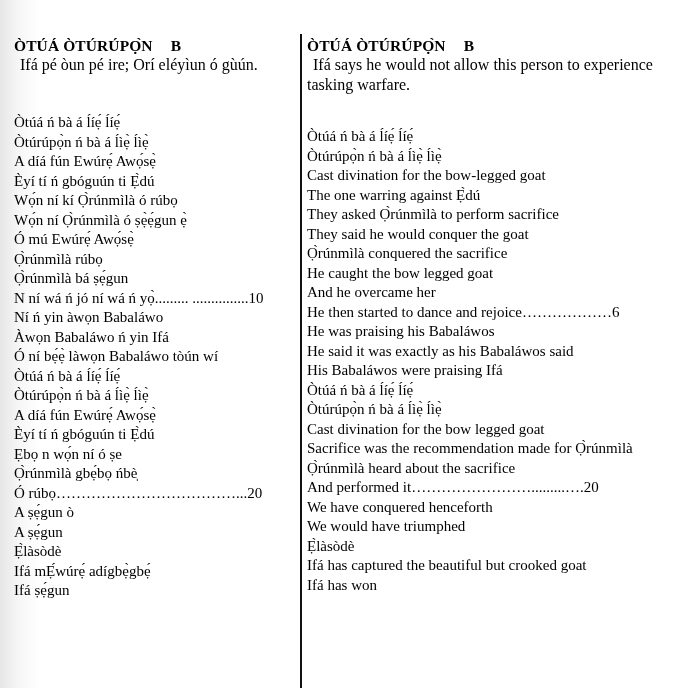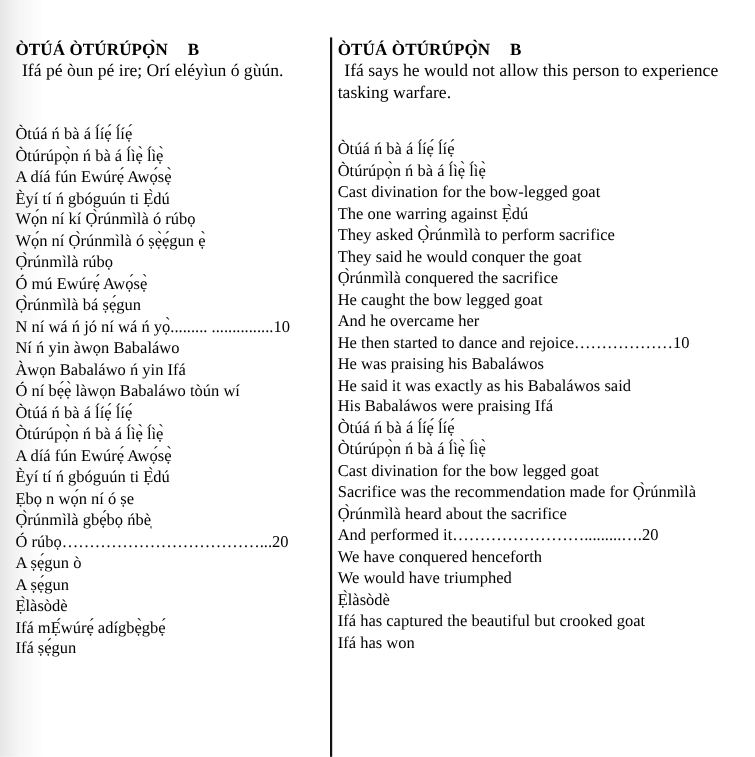--- a/index.html
+++ b/index.html
@@ -39,22 +39,22 @@
     <span>ÒTÚÁ ÒTÚRÚPỌ̀N</span><span class="gap"></span><span>B</span>
   </p>
   <p class="intro indent">Ifá pé òun pé ire; Orí eléyìun ó gùún.</p>
   <ul class="verses">
     <li>Òtúá ń bà á ĺíẹ́ ĺíẹ́</li>
     <li>Òtúrúpọ̀n ń bà á ĺìẹ̀ ĺìẹ̀</li>
     <li>A díá fún Ewúrẹ́ Awọ́sẹ̀</li>
     <li>Èyí tí ń gbóguún ti Ẹ̀dú</li>
     <li>Wọ́n ní kí Ọ̀rúnmìlà ó rúbọ</li>
     <li>Wọ́n ní Ọ̀rúnmìlà ó ṣẹ̀ẹ́gun ẹ̀</li>
+    <li>Ó mú Ewúrẹ́ Awọ́sẹ̀</li>
     <li>Ọ̀rúnmìlà rúbọ</li>
-    <li>Ó mú Ewúrẹ́ Awọ́sẹ̀</li>
     <li>Ọ̀rúnmìlà bá ṣẹ́gun</li>
     <li>N ní wá ń jó ní wá ń yọ̀......... ...............10</li>
     <li>Ní ń yin àwọn Babaláwo</li>
     <li>Àwọn Babaláwo ń yin Ifá</li>
     <li>Ó ní  bẹ́ẹ̀ làwọn Babaláwo tòún wí</li>
     <li>Òtúá ń bà á ĺíẹ́ ĺíẹ́</li>
     <li>Òtúrúpọ̀n ń bà á ĺìẹ̀ ĺìẹ̀</li>
     <li>A díá fún Ewúrẹ́ Awọ́sẹ̀</li>
     <li>Èyí tí ń gbóguún ti Ẹ̀dú</li>
     <li>Ẹbọ n wọ́n ní ó ṣe</li>
@@ -77,21 +77,21 @@
   <ul class="verses">
     <li>Òtúá ń bà á ĺíẹ́ ĺíẹ́</li>
     <li>Òtúrúpọ̀n ń bà á ĺìẹ̀ ĺìẹ̀</li>
     <li>Cast divination for the bow-legged goat</li>
     <li>The one warring against Ẹ̀dú</li>
     <li>They asked Ọ̀rúnmìlà to perform sacrifice</li>
     <li>They said he would conquer the goat</li>
     <li>Ọ̀rúnmìlà conquered the sacrifice</li>
     <li>He caught the bow legged goat</li>
     <li>And he overcame her</li>
-    <li>He then started to dance and rejoice………………10</li>
+    <li>He then started to dance and rejoice………………6</li>
     <li>He was praising his Babaláwos</li>
     <li>He said it was exactly as his Babaláwos said</li>
     <li>His Babaláwos were praising Ifá</li>
     <li>Òtúá ń bà á ĺíẹ́ ĺíẹ́</li>
     <li>Òtúrúpọ̀n ń bà á ĺìẹ̀ ĺìẹ̀</li>
     <li>Cast divination for the bow legged goat</li>
     <li>Sacrifice was the recommendation made for Ọ̀rúnmìlà</li>
     <li>Ọ̀rúnmìlà heard about the sacrifice</li>
     <li>And performed it…………………….........….20</li>
     <li>We have conquered henceforth</li>

